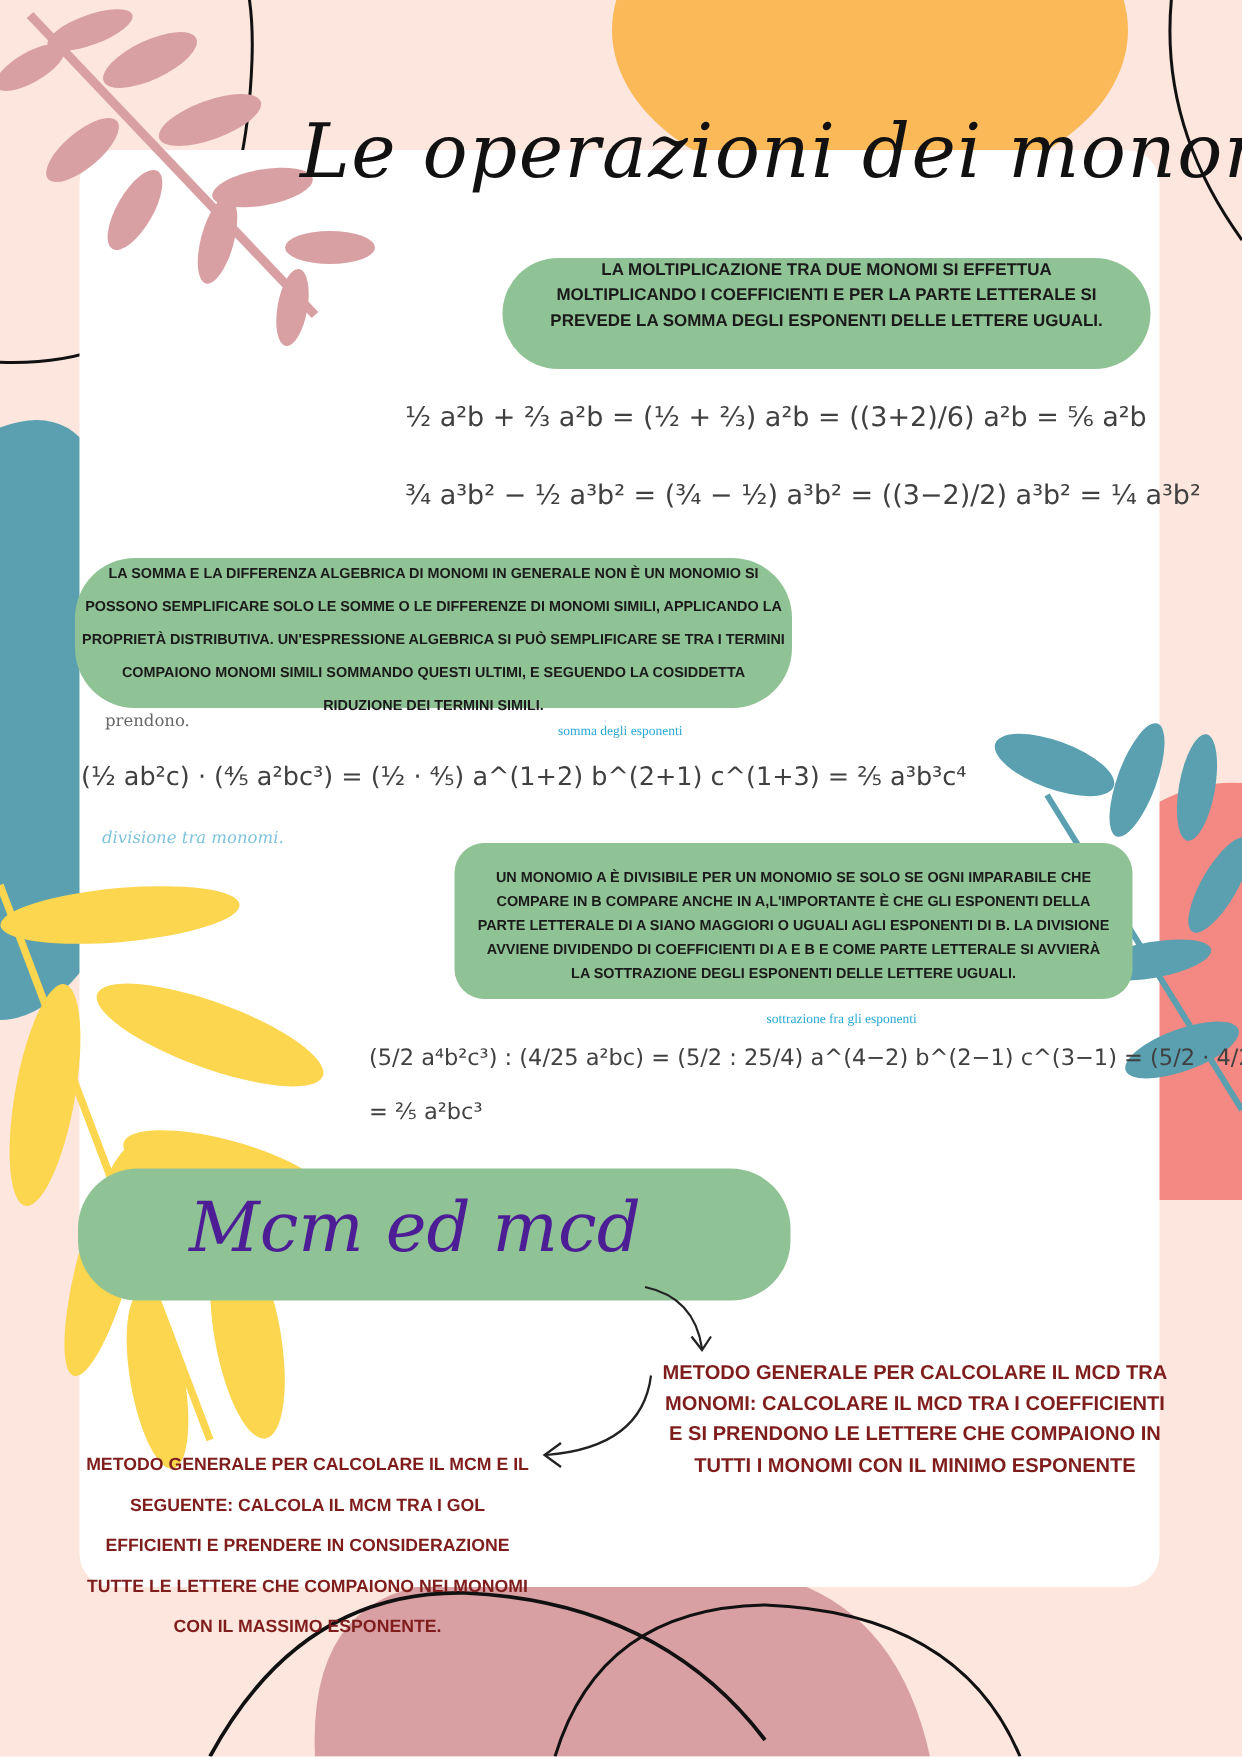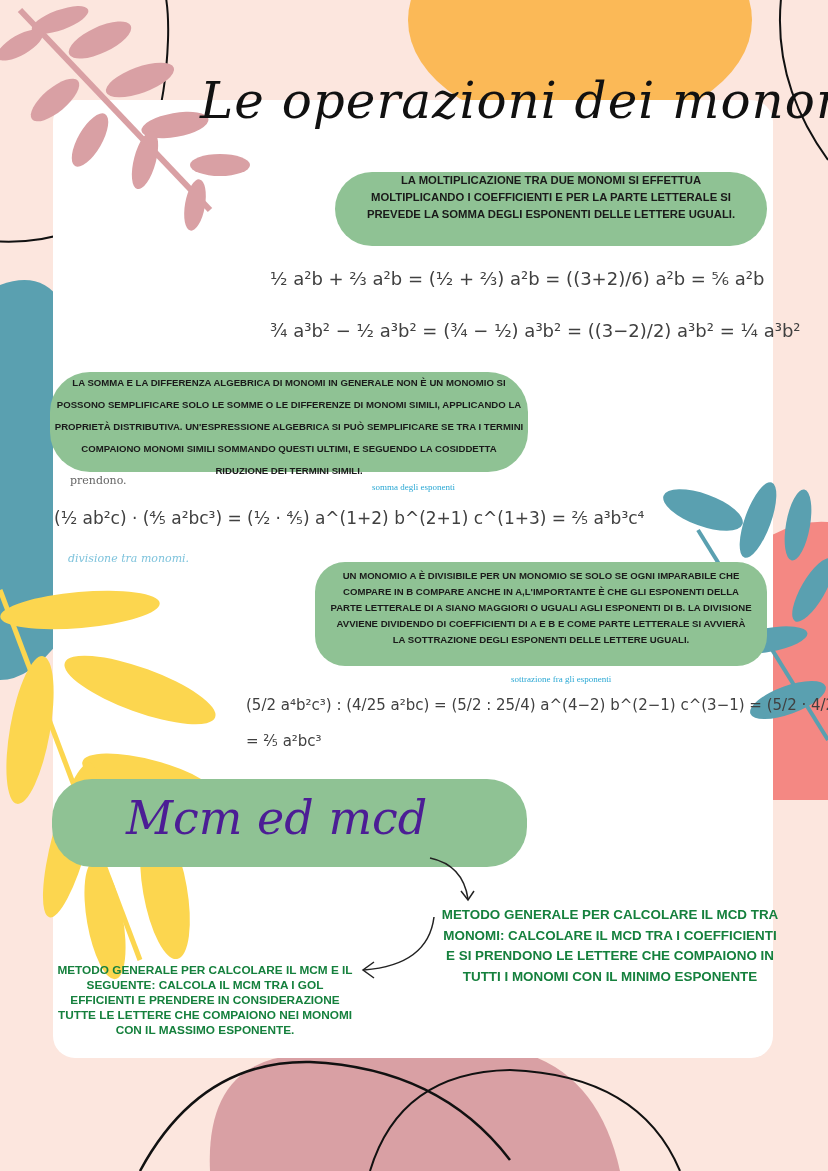--- a/index.html
+++ b/index.html
@@ -3,30 +3,30 @@
 <meta charset="utf-8">
 <style>
   html, body { margin:0; padding:0; }
   body { width:828px; height:1171px; position:relative; overflow:hidden; background:#fce6de; font-family:"DejaVu Sans", sans-serif; }
   .deco { position:absolute; }
   .card { position:absolute; left:53px; top:100px; width:720px; height:958px; background:#ffffff; border-radius:22px; }
   .title { position:absolute; left:200px; top:72px; font-family:"DejaVu Serif", serif; font-style:italic; font-size:50px; color:#111; letter-spacing:1px; white-space:nowrap; }
   .pill { position:absolute; background:#8fc294; color:#1a1a1a; font-family:"Liberation Sans", sans-serif; font-weight:bold; text-align:center; text-transform:uppercase; display:flex; align-items:flex-start; justify-content:center; }
   .pill1 { left:335px; top:172px; width:432px; height:74px; border-radius:37px; font-size:11.3px; line-height:17px; padding:0 22px; box-sizing:border-box; }
   .pill2 { left:50px; top:372px; width:478px; height:100px; border-radius:40px; font-size:9.6px; line-height:22px; padding:0 4px; box-sizing:border-box; }
-  .pill3 { left:315px; top:562px; width:452px; height:104px; border-radius:30px; font-size:9.6px; line-height:16px; padding:6px 14px; box-sizing:border-box; }
+  .pill3 { left:303px; top:562px; width:452px; height:104px; border-radius:20px; font-size:9.6px; line-height:16px; padding:16px 14px; box-sizing:border-box; }
   .pill4 { left:52px; top:779px; width:475px; height:88px; border-radius:40px; }
   .mcm { font-family:"DejaVu Serif", serif; font-style:italic; font-size:46px; font-weight:normal; text-transform:none; color:#4c1d95; position:absolute; left:74px; top:12px; white-space:nowrap; }
   .math { position:absolute; font-family:"DejaVu Sans", sans-serif; color:#404040; font-size:18px; white-space:nowrap; }
   .annot { position:absolute; font-family:Liberation Serif, serif; color:#2ba8d4; font-size:9px; white-space:nowrap; }
   .faded { position:absolute; font-family:"DejaVu Serif", serif; font-style:italic; color:#7ec3dc; font-size:11px; white-space:nowrap; }
   .faded2 { position:absolute; font-family:"DejaVu Serif", serif; color:#666; font-size:11px; white-space:nowrap; }
-  .plain { position:absolute; color:#15803d; font-family:"Liberation Sans", sans-serif; font-weight:bold; text-transform:uppercase; text-align:center; }
+  .plain { position:absolute; color:#7f1d1d; font-family:"Liberation Sans", sans-serif; font-weight:bold; text-transform:uppercase; text-align:center; }
   .mcd-text { left:438px; top:905px; width:344px; font-size:13.4px; line-height:20.5px; }
-  .mcm-text { left:54px; top:963px; width:302px; font-size:11.8px; line-height:15px; }
+  .mcm-text { left:54px; top:963px; width:302px; font-size:11.8px; line-height:27px; }
 </style>
 </head>
 <body>
 
 <svg class="deco" width="828" height="1171" style="left:0;top:0;">
 
   <ellipse cx="580" cy="20" rx="172" ry="110" fill="#fbb957"></ellipse>
 
   <path d="M0 285 Q40 270 60 300 L60 640 Q30 680 0 680 Z" fill="#5aa0b0"></path>
 

